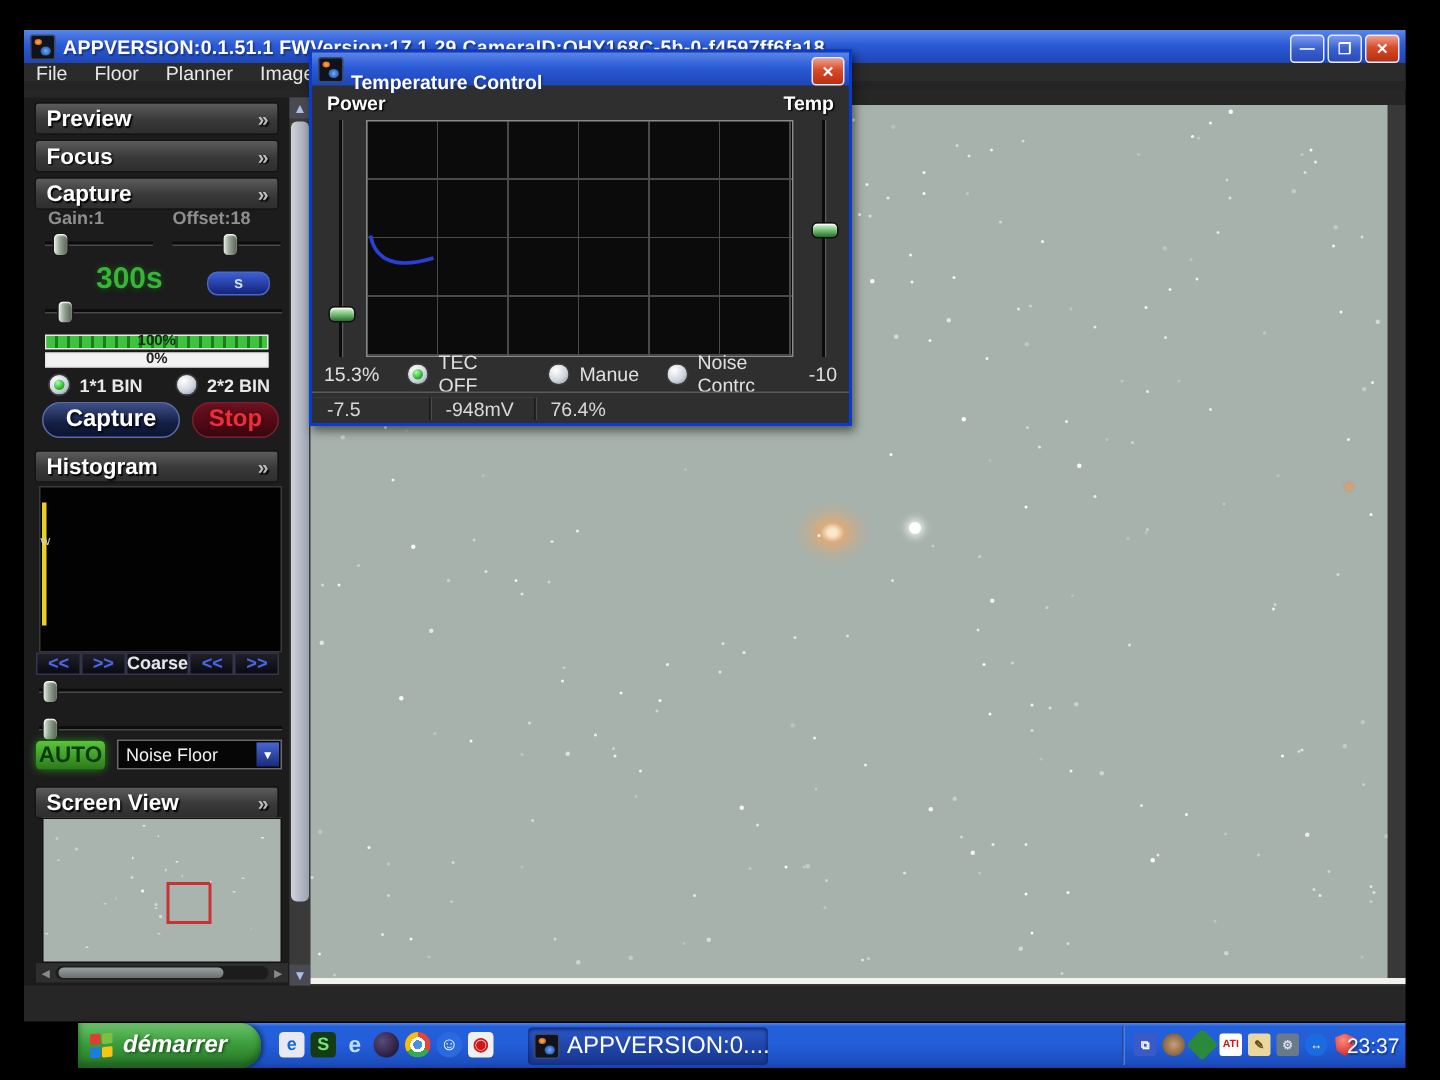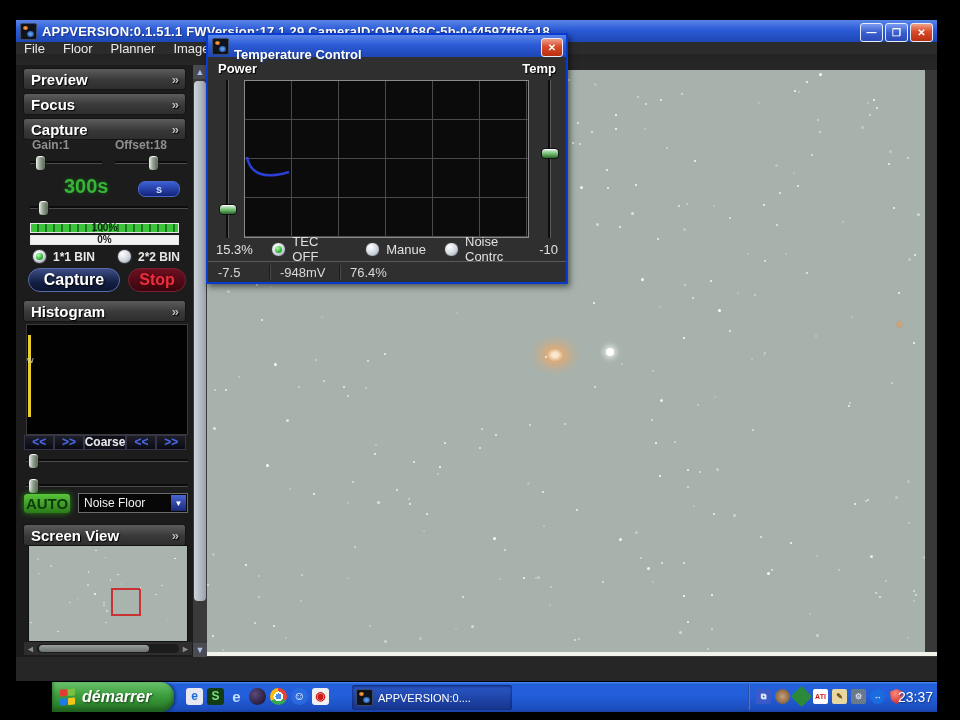--- a/index.html
+++ b/index.html
@@ -642,21 +642,21 @@
       <span class="radio sel" style="margin-left:4px"></span>
       <span style="margin-right:18px">TEC OFF</span>
       <span class="radio"></span>
       <span style="margin-right:18px">Manue</span>
       <span class="radio"></span>
       <span>Noise Contrc</span>
       <span style="margin-left:auto;margin-right:8px">-10</span>
     </div>
 
     <div class="dlg-status">
-      <div class="scell" style="width:62px">-7.5</div>
+      <div class="scell" style="width:79px">-7.5</div>
       <div class="scell" style="width:70px">-948mV</div>
       <div class="scell" style="width:76px;border-right:none;box-shadow:none">76.4%</div>
     </div>
   </div>
 
   <div id="taskbar">
     <div class="black-lead"></div>
 
     <div id="start-btn">
       <span class="flag">
@@ -673,21 +673,21 @@
     <span class="ql" style="left:212px;background:transparent;color:#bde0ff;font-size:15px">e</span>
     <span class="ql" style="left:233px;background:radial-gradient(circle at 35% 35%,#5a4a7a,#140a24);border-radius:50%"></span>
     <span class="ql" style="left:254px;border-radius:50%;background:radial-gradient(circle at 50% 50%,#4a90e2 0 3px,#fff 3px 5px,transparent 5px),conic-gradient(#ea4335 0 33%,#34a853 0 66%,#fbbc05 0 100%)"></span>
     <span class="ql" style="left:275px;background:#2a6ae0;color:#fff;border-radius:50%">☺</span>
     <span class="ql" style="left:296px;background:#f0f0f0;color:#d01818;border-radius:3px">◉</span>
 
     <div style="position:absolute;left:336px;top:3px;width:160px;height:25px;border-radius:3px;
          background:linear-gradient(180deg,#2a58c8,#16348c);box-shadow:inset 0 1px 3px #0a1c5a;
          display:flex;align-items:center;padding-left:4px;box-sizing:border-box">
       <span class="app-icon"></span>
-      <span style="color:#fff;font-size:11px;margin-left:5px">APPVERSION:0....</span>
+      <span style="color:#fff;font-size:16px;margin-left:5px">APPVERSION:0....</span>
     </div>
 
     <div class="tray-divider"></div>
 
     <span class="tray-ico" style="left:740px;background:#3a5ac8">⧉</span>
     <span class="tray-ico" style="left:759px;background:radial-gradient(circle,#c8a078,#6a4a2a);border-radius:50%"></span>
     <span class="tray-ico" style="left:778px;background:#2a8a3a;transform:rotate(45deg)"></span>
     <span class="tray-ico" style="left:797px;background:#fff;color:#d01818;font-size:7px">ATI</span>
     <span class="tray-ico" style="left:816px;background:#e8d8a0;color:#6a4a10">✎</span>
     <span class="tray-ico" style="left:835px;background:#6a7a8a;color:#dde">⚙</span>

